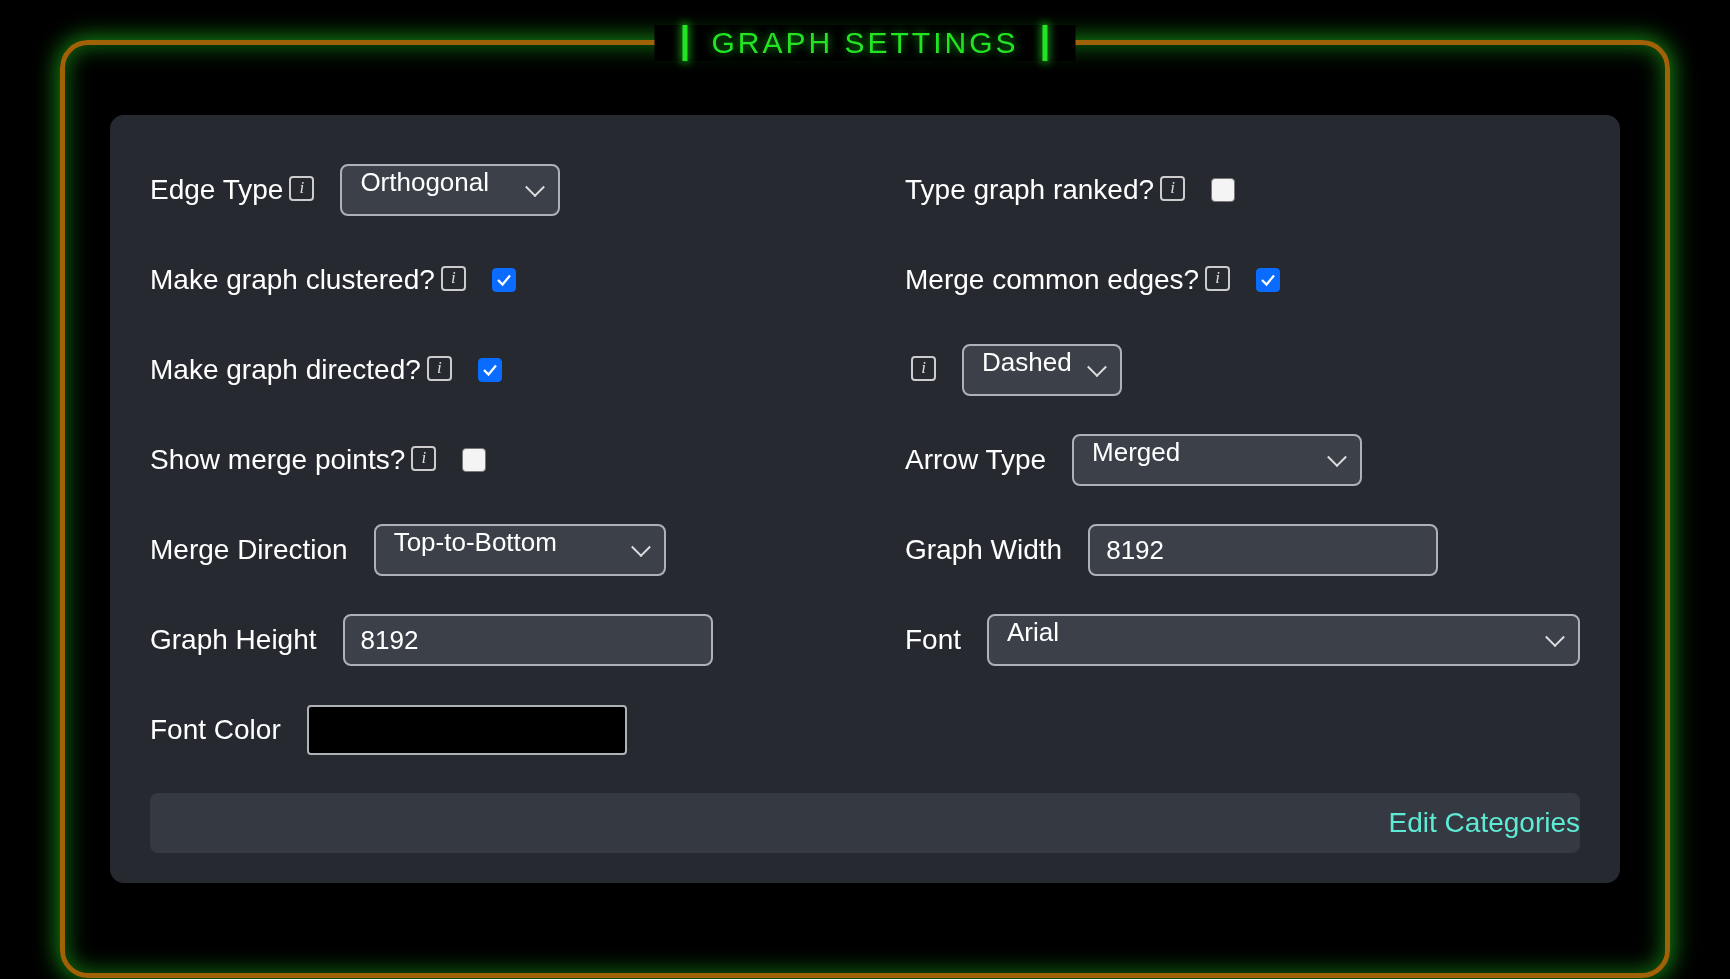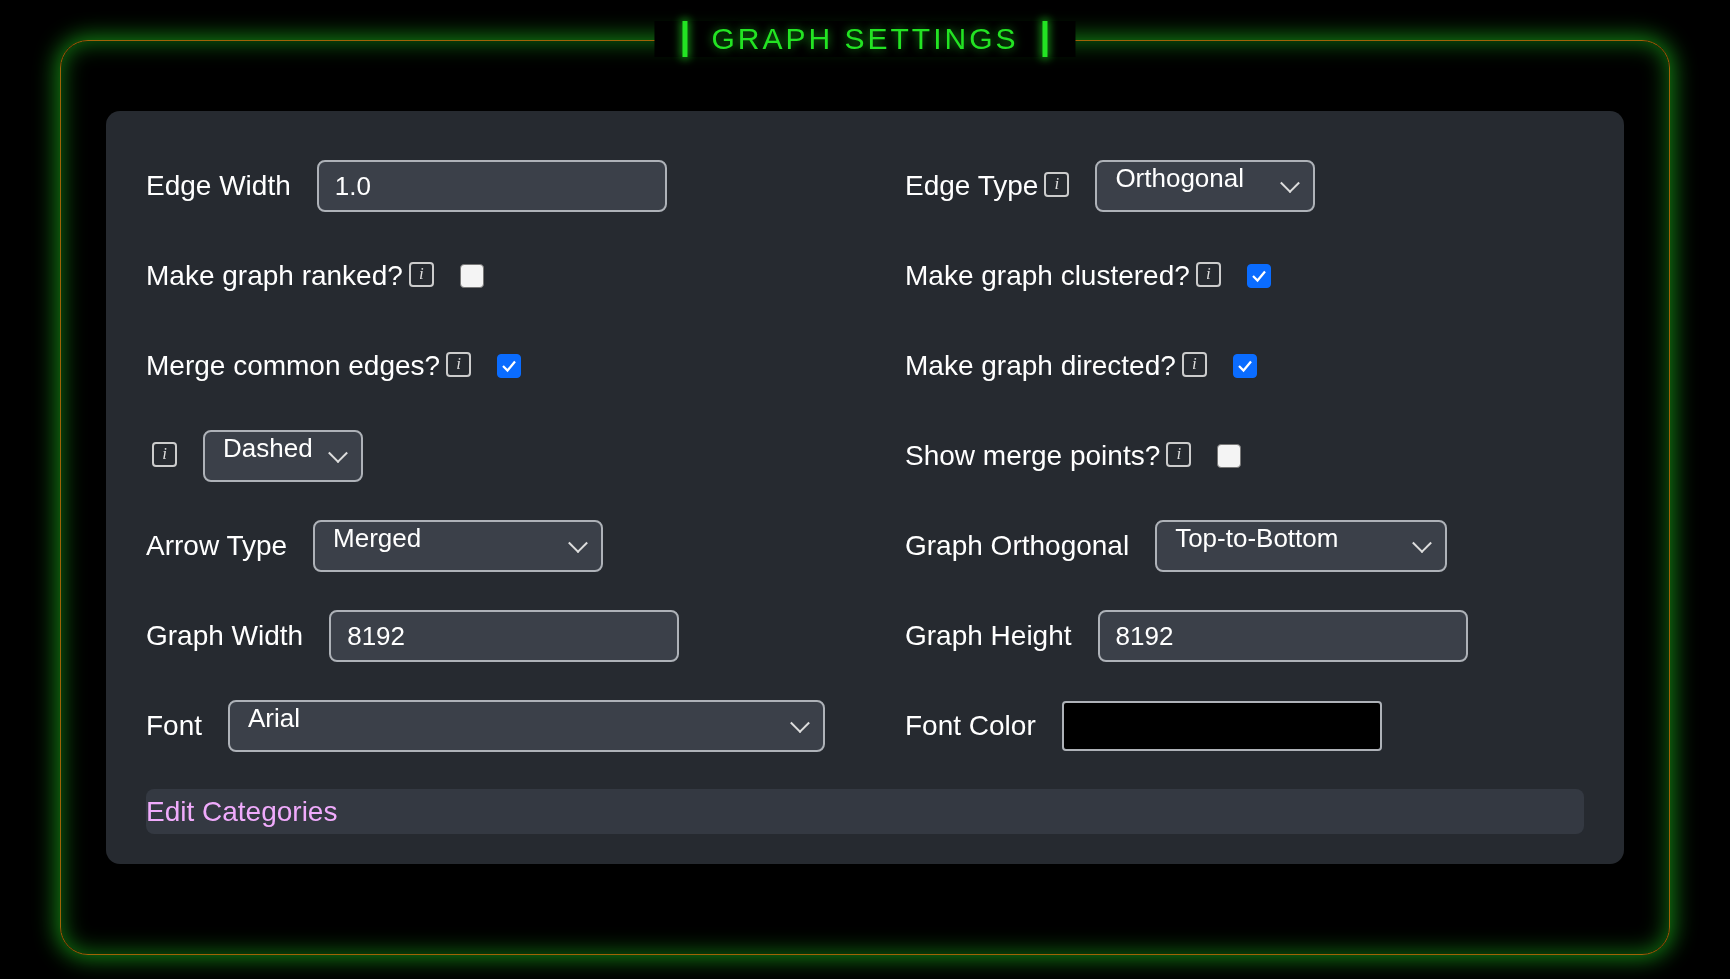--- a/index.html
+++ b/index.html
@@ -7,21 +7,21 @@
     margin: 0; padding: 0;
     background: #000;
     font-family: "Segoe UI", Arial, sans-serif;
     color: #fff;
     width: 1730px;
     height: 979px;
   }
   .frame {
     position: relative;
     margin: 40px 60px 96px 60px;
-    border: 1px solid #a16207;
+    border: 5px solid #a16207;
     border-radius: 28px;
     box-shadow: 0 0 22px 4px rgba(35,228,35,0.55), inset 0 0 22px 2px rgba(35,228,35,0.45);
     padding: 70px 45px 90px 45px;
   }
   .title-wrap {
     position: absolute;
     top: -20px;
     left: 50%;
     transform: translateX(-50%);
     background: #000;
@@ -142,64 +142,60 @@
   .color-swatch {
     width: 320px;
     height: 50px;
     background: #000;
     border: 2px solid #aeb2b8;
     border-radius: 4px;
     cursor: pointer;
   }
   .edit-btn {
     margin-top: 18px;
-    height: 45px;
+    height: 60px;
     background: #343942;
     border-radius: 8px;
     display: flex;
     align-items: center;
-    justify-content: flex-start;
+    justify-content: flex-end;
     font-size: 28px;
-    color: #f0abfc;
+    color: #5eead4;
     cursor: pointer;
   }
   .lbl-group { display: flex; align-items: center; }
 </style>
 </head>
 <body>
 
 <div class="frame">
 
   <div class="title-wrap">
     <div class="title-bar"></div>
     <div class="title-text">GRAPH SETTINGS</div>
     <div class="title-bar"></div>
   </div>
 
   <div class="panel">
     <div class="grid">
 
-      <div class="row">
-        <span class="label">Edge Width</span>
-        <input type="text" class="text-input w-350" value="1.0" style="">
-      </div>
 
       <div class="row">
         <span class="lbl-group">
           <span class="label">Edge Type</span>
           <span class="info-icon">i</span>
         </span>
         <div class="select" style="width:220px">
           <span>Orthogonal</span>
         </div>
       </div>
 
       <div class="row">
         <span class="lbl-group">
-          <span class="label">Make graph ranked?</span>
+          <span class="label">Type graph ranked?</span>
           <span class="info-icon">i</span>
         </span>
         <div class="checkbox">
           
         </div>
       </div>
 
       <div class="row">
         <span class="lbl-group">
           <span class="label">Make graph clustered?</span>
@@ -256,21 +252,21 @@
       </div>
 
       <div class="row">
         <span class="label">Arrow Type</span>
         <div class="select" style="width:290px">
           <span>Merged</span>
         </div>
       </div>
 
       <div class="row">
-        <span class="label">Graph Orthogonal</span>
+        <span class="label">Merge Direction</span>
         <div class="select" style="width:292px">
           <span>Top-to-Bottom</span>
         </div>
       </div>
 
       <div class="row">
         <span class="label">Graph Width</span>
         <input type="text" class="text-input w-350" value="8192" style="">
       </div>
 

